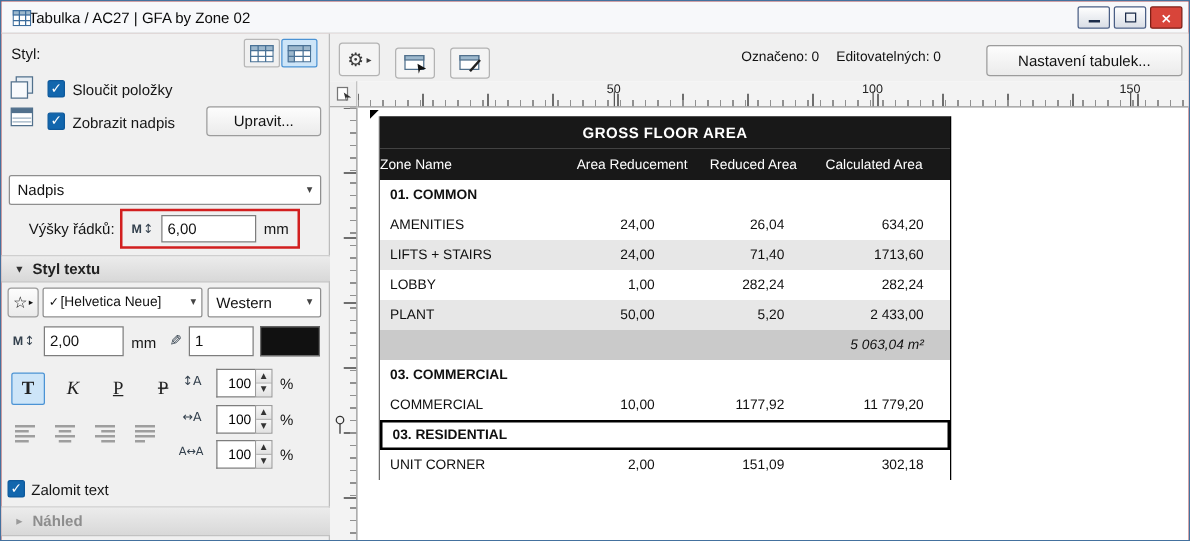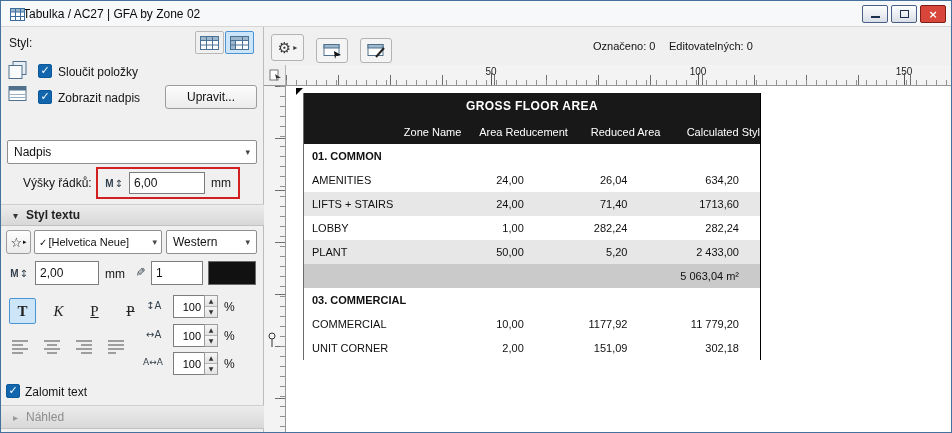--- a/index.html
+++ b/index.html
@@ -48,32 +48,32 @@
 .rtick{position:absolute;bottom:0;width:1px;height:12px;background:#555}
 #vruler{position:absolute;top:59px;left:0;width:22px;bottom:0;background:#f3f3f3;border-right:1px solid #979797;
  background-image:repeating-linear-gradient(to bottom,#909090 0 1px,transparent 1px 10px),repeating-linear-gradient(to bottom,#6e6e6e 0 1px,transparent 1px 52px);
  background-size:5px 100%,10px 100%;background-position:right top,right top;background-repeat:no-repeat,no-repeat}
 #rcorner{position:absolute;top:38px;left:0;width:22px;height:21px;background:#efefef;border-right:1px solid #b5b5b5;border-bottom:1px solid #979797;display:flex;align-items:center;justify-content:center}
 .anchor{position:absolute;width:0;height:0;border-top:7px solid #000;border-right:7px solid transparent}
 
 #table{position:absolute;left:39px;top:66px;width:458px;background:#fff;border-left:1px solid #6d6d6d;border-right:1px solid #000;font-size:11px;color:#101010}
 .t-title{height:26px;background:#181818;color:#fff;font-weight:bold;font-size:12px;display:flex;align-items:center;justify-content:center;letter-spacing:.4px}
 .t-head{height:25px;background:#181818;color:#fff;display:flex;align-items:center;font-size:11px}
-.t-head .h{text-align:right}
+.t-head .h{text-align:left}
 .w0{width:158px}.w1{width:107px}.w2{width:93px}.w3{width:100px}
 .trow{height:24px;display:flex;align-items:center;background:#fff}
 .trow.shade{background:#e7e7e7}
 .trow .c0{width:158px;padding-left:8px}
 .trow .c1{width:107px;text-align:right;padding-right:44px}
 .trow .c2{width:93px;text-align:right;padding-right:33px}
 .trow .c3{width:100px;text-align:right;padding-right:21px}
 .trow.group{font-weight:bold}
 .trow.group .gname{padding-left:8px}
 .trow.selected{border:2px solid #000}
-.trow.summary{background:#cacaca;justify-content:flex-end;}
+.trow.summary{background:#cacaca;justify-content:flex-end;font-style:italic}
 .trow.summary .total{padding-right:21px}
 .alignsvg{position:absolute}
 </style>
 </head>
 <body>
 
 <div id="window">
 
   <div id="titlebar">
     <svg class="abs" style="left:9px;top:7px" width="15" height="13">
@@ -251,21 +251,21 @@
           <line x1="1" y1="10" x2="17" y2="10"></line>
           <line x1="1" y1="14" x2="9" y2="14"></line>
         </g>
     </svg>
 
     <div class="chk glyph" style="left:5px;top:357px">✓</div>
     <span class="lbl" style="left:24px;top:358px">Zalomit text</span>
 
     <div class="sechdr" style="left:0;top:378px;width:263px;height:24px">
       <span class="glyph" style="margin-left:12px;font-size:10px;color:#9a9a9a">▸</span>
-      <span style="margin-left:8px;font-weight:normal;color:#8d8d8d">Náhled</span>
+      <span style="margin-left:8px;font-weight:bold;color:#8d8d8d">Náhled</span>
     </div>
   </div>
 
   <div id="right">
     <div id="rtoolbar">
       <button class="tbtn" style="left:7px;top:7px;width:33px;height:27px">
         <span class="glyph" style="font-size:15px;color:#3a3a3a">⚙</span>
         <span class="glyph" style="font-size:8px;color:#3a3a3a">▸</span>
       </button>
       <button class="tbtn" style="left:52px;top:11px;width:32px;height:25px">
@@ -277,20 +277,21 @@
       </button>
       <button class="tbtn" style="left:96px;top:11px;width:32px;height:25px">
         <svg width="19" height="16">
           <rect x="1" y="1.5" width="15" height="11" fill="#fff" stroke="#51708c"></rect>
           <rect x="1" y="1.5" width="15" height="3.5" fill="#9db8cd" stroke="#51708c"></rect>
           <line x1="9" y1="14" x2="17" y2="5" stroke="#222" stroke-width="2"></line>
         </svg>
       </button>
       <span class="count" style="left:329px;top:13px">Označeno: 0</span>
       <span class="count" style="left:405px;top:13px">Editovatelných: 0</span>
+      <button class="btn abs" style="left:525px;top:9px;width:157px;height:25px">Nastavení tabulek...</button>
     </div>
 
     <div id="rcorner">
       <svg width="14" height="14">
         <rect x="2" y="2" width="8" height="10" fill="#fff" stroke="#777"></rect>
         <polygon points="7,6 13,10 9,10 9,13" fill="#333"></polygon>
       </svg>
     </div>
 
     <div id="hruler">
@@ -310,21 +311,21 @@
     </div>
 
     <span class="anchor" style="left:32px;top:61px"></span>
 
     <div id="table">
       <div class="t-title">GROSS FLOOR AREA</div>
       <div class="t-head">
         <div class="h w0">Zone Name</div>
         <div class="h w1">Area Reducement</div>
         <div class="h w2">Reduced Area</div>
-        <div class="h w3">Calculated Styl</div>
+        <div class="h w3">Calculated Area</div>
       </div>
 
       <div class="trow group">
         <div class="gname">01. COMMON</div>
       </div>
       <div class="trow">
         <div class="c0">AMENITIES</div>
         <div class="c1">24,00</div>
         <div class="c2">26,04</div>
         <div class="c3">634,20</div>
@@ -354,20 +355,23 @@
       <div class="trow group">
         <div class="gname">03. COMMERCIAL</div>
       </div>
       <div class="trow">
         <div class="c0">COMMERCIAL</div>
         <div class="c1">10,00</div>
         <div class="c2">1177,92</div>
         <div class="c3">11 779,20</div>
       </div>
 
+      <div class="trow group selected">
+        <div class="gname">03. RESIDENTIAL</div>
+      </div>
       <div class="trow">
         <div class="c0">UNIT CORNER</div>
         <div class="c1">2,00</div>
         <div class="c2">151,09</div>
         <div class="c3">302,18</div>
       </div>
     </div>
   </div>
 
 </div>

